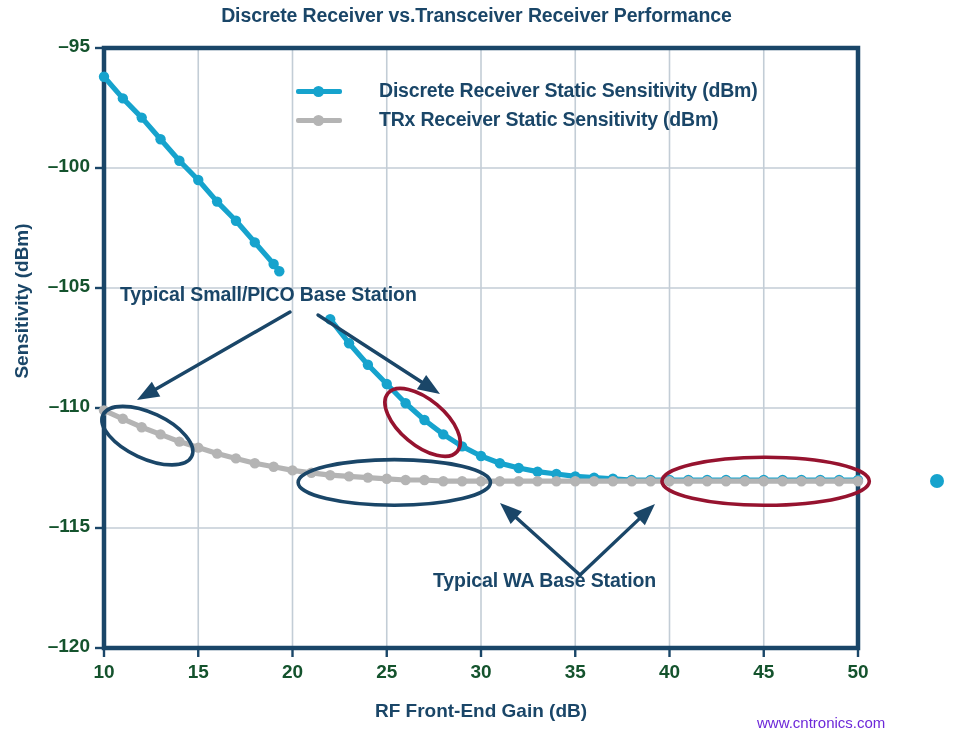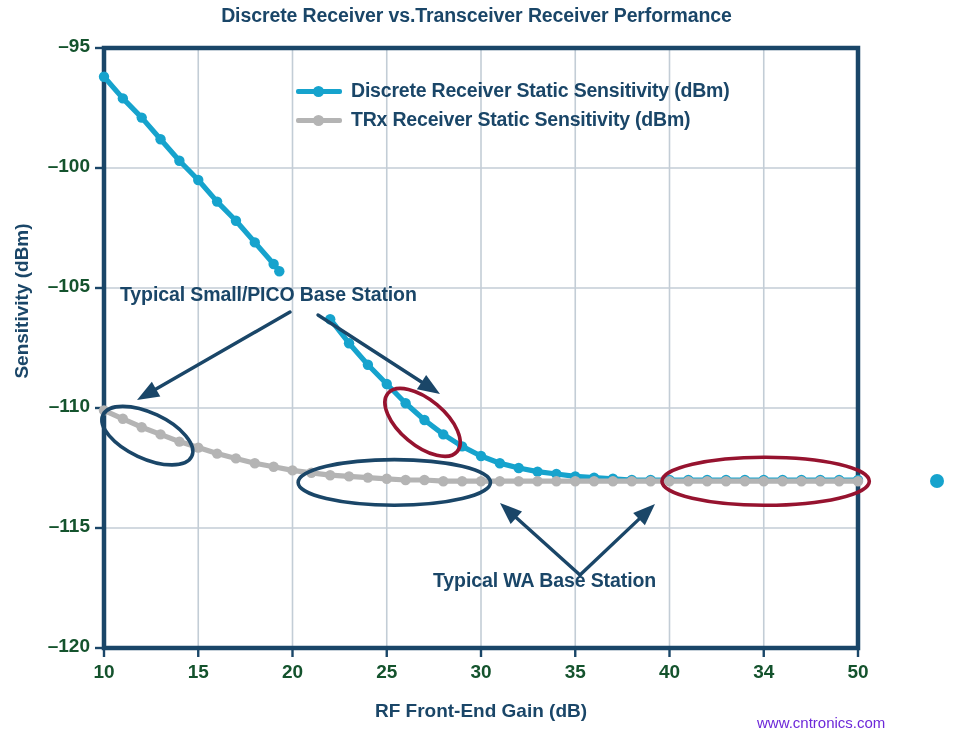--- a/index.html
+++ b/index.html
@@ -75,20 +75,21 @@
   }
   .legend {
     position: absolute;
     left: 296px;
     top: 76px;
   }
   .legend-row {
     display: flex;
     align-items: center;
     height: 29px;
+    gap: 28px;
   }
   .legend-swatch {
     width: 46px;
     height: 18px;
     position: relative;
     margin-right: 9px;
     flex: 0 0 auto;
   }
   .legend-swatch .lg-line {
     position: absolute;
@@ -293,21 +294,21 @@
       <div class="tick-label tick-y" style="left: 18px; top: 635px;">–120</div>
     </div>
   <div id="x-ticks">
       <div class="tick-label tick-x" style="left: 74px; top: 661px;">10</div>
       <div class="tick-label tick-x" style="left: 168.25px; top: 661px;">15</div>
       <div class="tick-label tick-x" style="left: 262.5px; top: 661px;">20</div>
       <div class="tick-label tick-x" style="left: 356.75px; top: 661px;">25</div>
       <div class="tick-label tick-x" style="left: 451px; top: 661px;">30</div>
       <div class="tick-label tick-x" style="left: 545.25px; top: 661px;">35</div>
       <div class="tick-label tick-x" style="left: 639.5px; top: 661px;">40</div>
-      <div class="tick-label tick-x" style="left: 733.75px; top: 661px;">34</div>
+      <div class="tick-label tick-x" style="left: 733.75px; top: 661px;">45</div>
       <div class="tick-label tick-x" style="left: 828px; top: 661px;">50</div>
     </div>
 
   <div class="legend">
     <div class="legend-row">
       <span class="legend-swatch">
         <span class="lg-line" id="lg-line-0" style="background: rgb(22, 163, 205);"></span>
           <span class="lg-dot" id="lg-dot-0" style="background: rgb(22, 163, 205);"></span>
       </span>
       <span class="legend-label">Discrete Receiver Static Sensitivity (dBm)</span>

